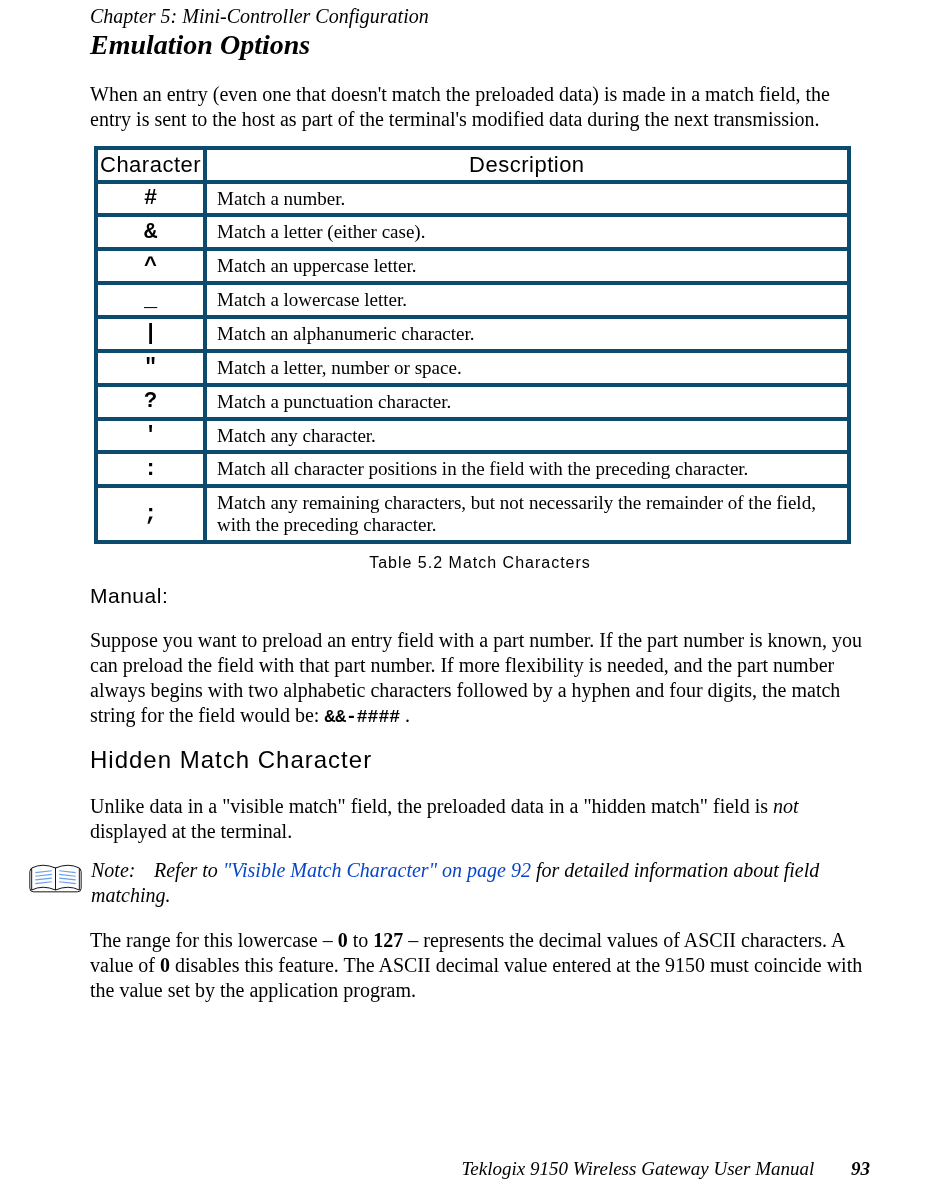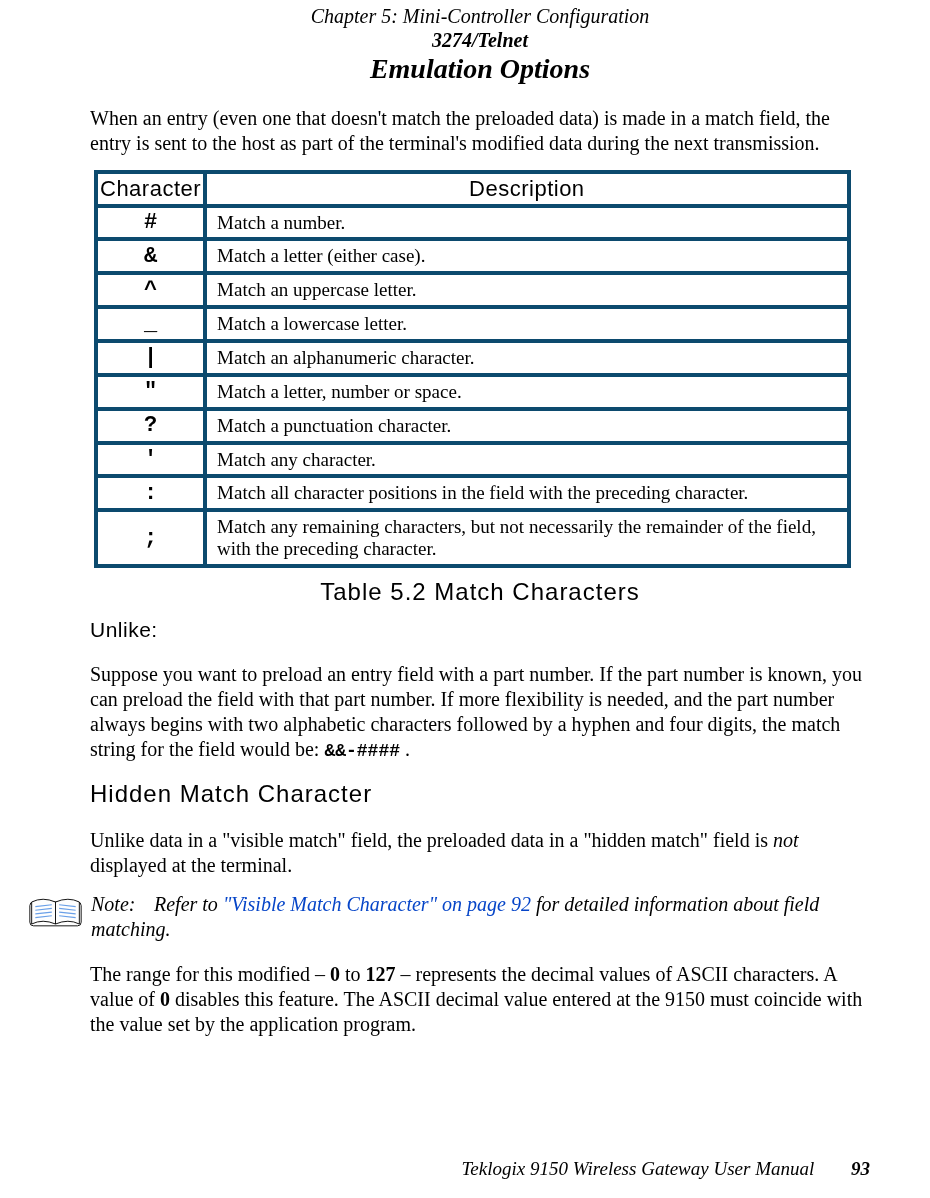--- a/index.html
+++ b/index.html
@@ -13,21 +13,21 @@
     height: 1198px;
     position: relative;
     background: #fff;
   }
   .page {
     padding: 0 60px 0 90px;
     box-sizing: border-box;
     width: 100%;
   }
   .header {
-    text-align: center;
+    text-align: left;
     font-style: italic;
     font-family: "Times New Roman", serif;
     line-height: 1.2;
     padding-top: 4px;
     margin-bottom: 18px;
   }
   .header .line1 { font-size: 20px; }
   .header .line2 { font-size: 20px; font-weight: bold; }
   .header .line3 { font-size: 28px; font-weight: bold; }
   .bodytext {
@@ -63,21 +63,21 @@
     width: 80px;
     padding: 2px;
   }
   table.char td.desc {
     font-family: "Times New Roman", serif;
     font-size: 19px;
     line-height: 1.15;
   }
   .table-caption {
     font-family: "Arial Narrow", Arial, sans-serif;
-    font-size: 24px;
+    font-size: 16px;
     text-align: center;
     margin: 10px 0 12px 0;
     font-stretch: condensed;
     letter-spacing: 1px;
   }
   .subhead {
     font-family: "Arial Narrow", Arial, sans-serif;
     font-size: 21px;
     margin: 8px 0 2px 0;
     font-stretch: condensed;
@@ -131,21 +131,20 @@
     margin-left: 32px;
   }
 </style>
 </head>
 <body>
 
 <div class="page">
 
   <div class="header">
     <div class="line1">Chapter 5:  Mini-Controller Configuration</div>
-    <div class="line2">3274/Telnet</div>
     <div class="line3">Emulation Options</div>
   </div>
 
   <p class="bodytext">When an entry (even one that doesn't match the preloaded data) is made in a match field, the entry is sent to the host as part of the terminal's modified data during the next transmission.</p>
 
   <table class="char">
     <thead>
       <tr>
         <th>Character</th>
         <th>Description</th>
@@ -190,21 +189,21 @@
         </tr>
       <tr>
           <td class="sym">;</td>
           <td class="desc">Match any remaining characters, but not necessarily the remainder of the field, with the preceding character.</td>
         </tr>
     </tbody>
   </table>
 
   <div class="table-caption">Table 5.2 Match Characters</div>
 
-  <div class="subhead">Unlike:</div>
+  <div class="subhead">Manual:</div>
   <p class="bodytext">
     <span>Suppose you want to preload an entry field with a part number. If the part number is known, you can preload the field with that part number. If more flexibility is needed, and the part number always begins with two alphabetic characters followed by a hyphen and four digits, the match string for the field would be: </span><span class="mono">&amp;&amp;-####</span><span> .</span>
   </p>
 
   <div class="subhead2">Hidden Match Character</div>
   <p class="bodytext">
     <span>Unlike data in a "visible match" field, the preloaded data in a "hidden match" field is </span><em>not</em><span> displayed at the terminal.</span>
   </p>
 
   <div class="note-row">
@@ -217,21 +216,21 @@
         <path d="M34 11 L52 13 M34 15 L52 17 M34 19 L52 21 M34 23 L52 25" stroke="#6aa0e8" stroke-width="1.2"></path>
       </svg>
     </div>
     <div class="note-text">
       <span class="note-label">Note:</span>
       <span>Refer to </span><span class="note-link">"Visible Match Character" on page 92</span><span> for detailed information about field matching.</span>
     </div>
   </div>
 
   <p class="bodytext">
-    <span>The range for this modified – </span><b>0</b><span> to </span><b>127</b><span> – represents the decimal values of ASCII characters. A value of </span><b>0</b><span> disables this feature. The ASCII decimal value entered at the 9150 must coincide with the value set by the application program.</span>
+    <span>The range for this lowercase – </span><b>0</b><span> to </span><b>127</b><span> – represents the decimal values of ASCII characters. A value of </span><b>0</b><span> disables this feature. The ASCII decimal value entered at the 9150 must coincide with the value set by the application program.</span>
   </p>
 
 </div>
 
 <div class="footer">
   <span>Teklogix 9150 Wireless Gateway User Manual</span>
   <span class="pg">93</span>
 </div>
 
 </body></html>

